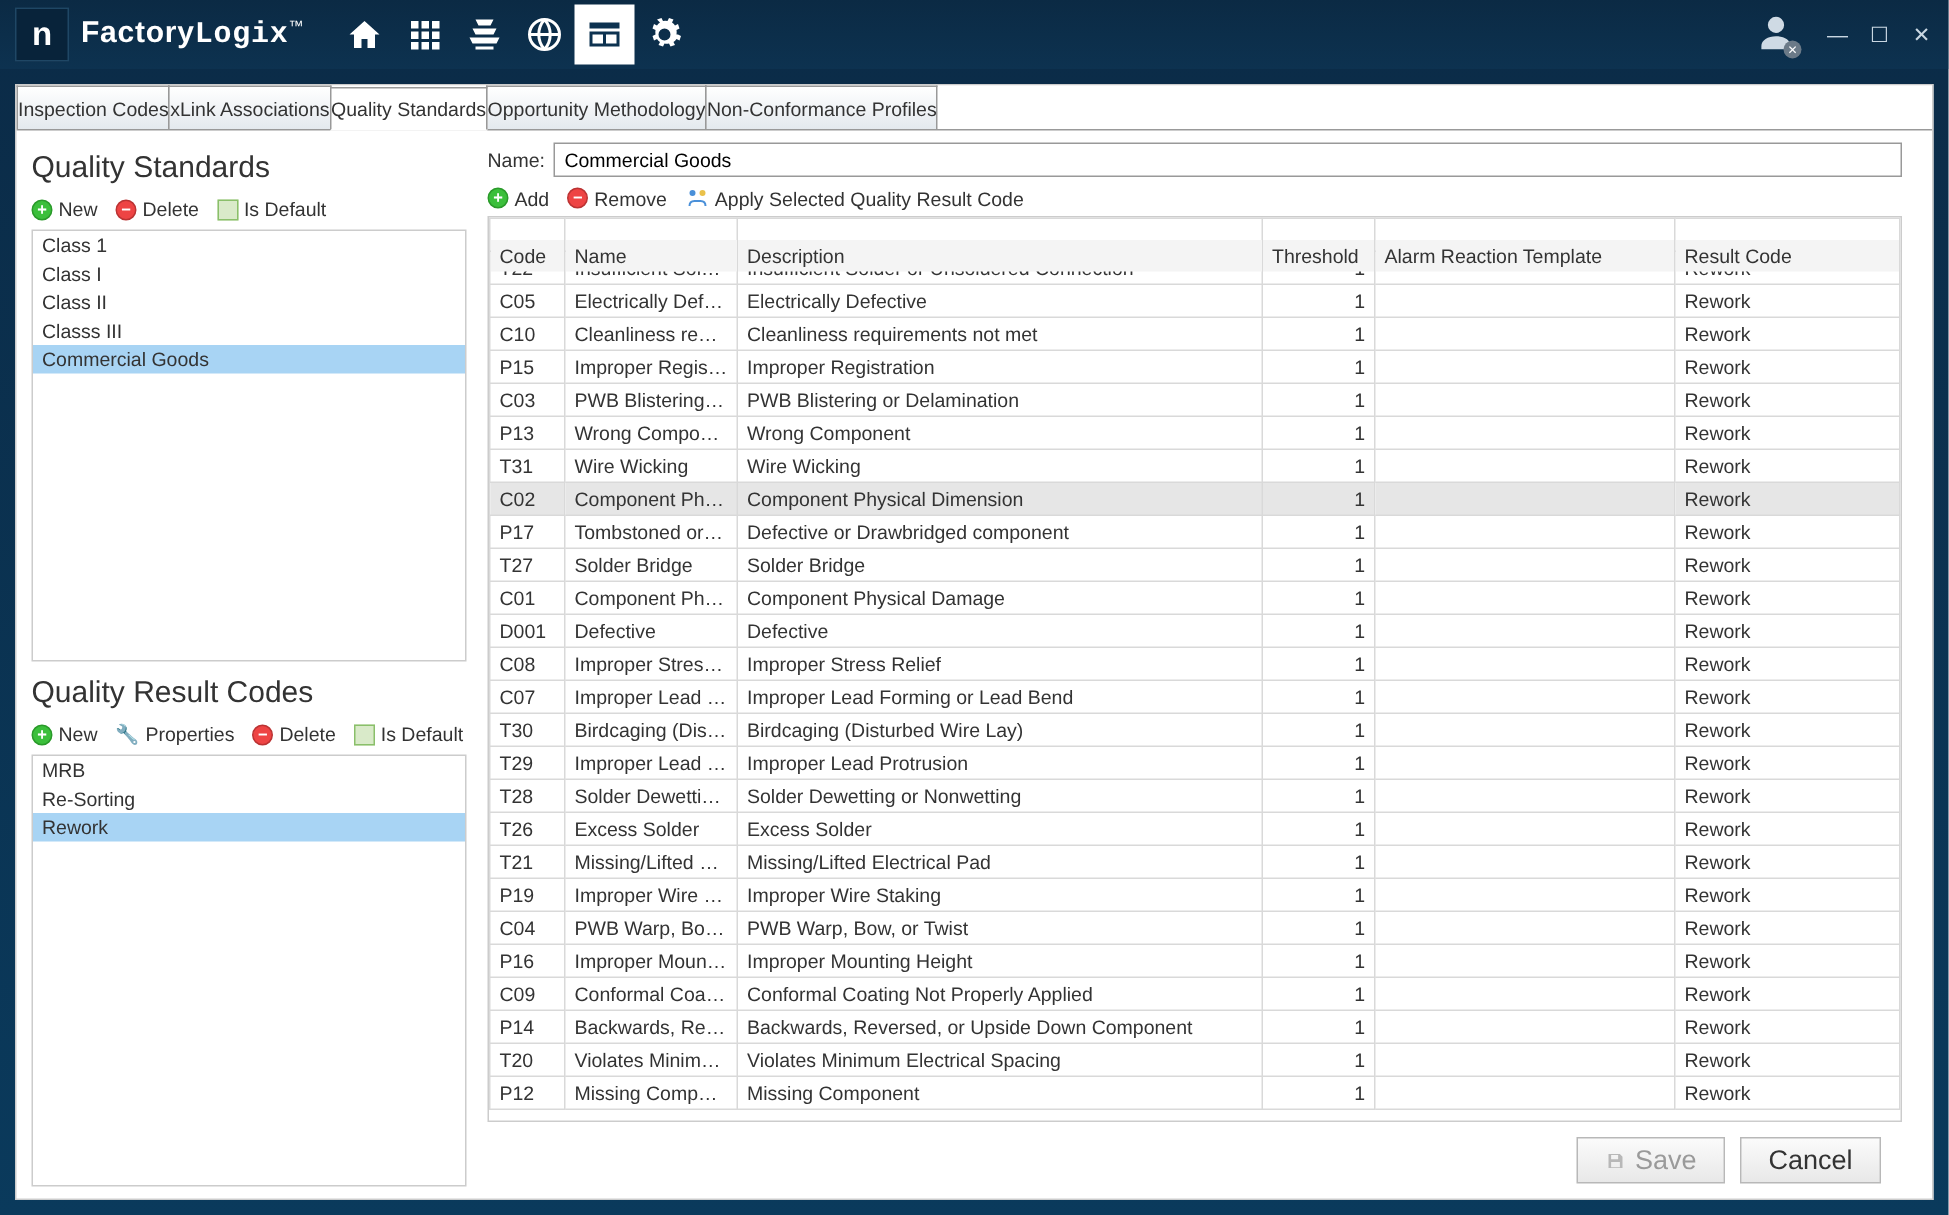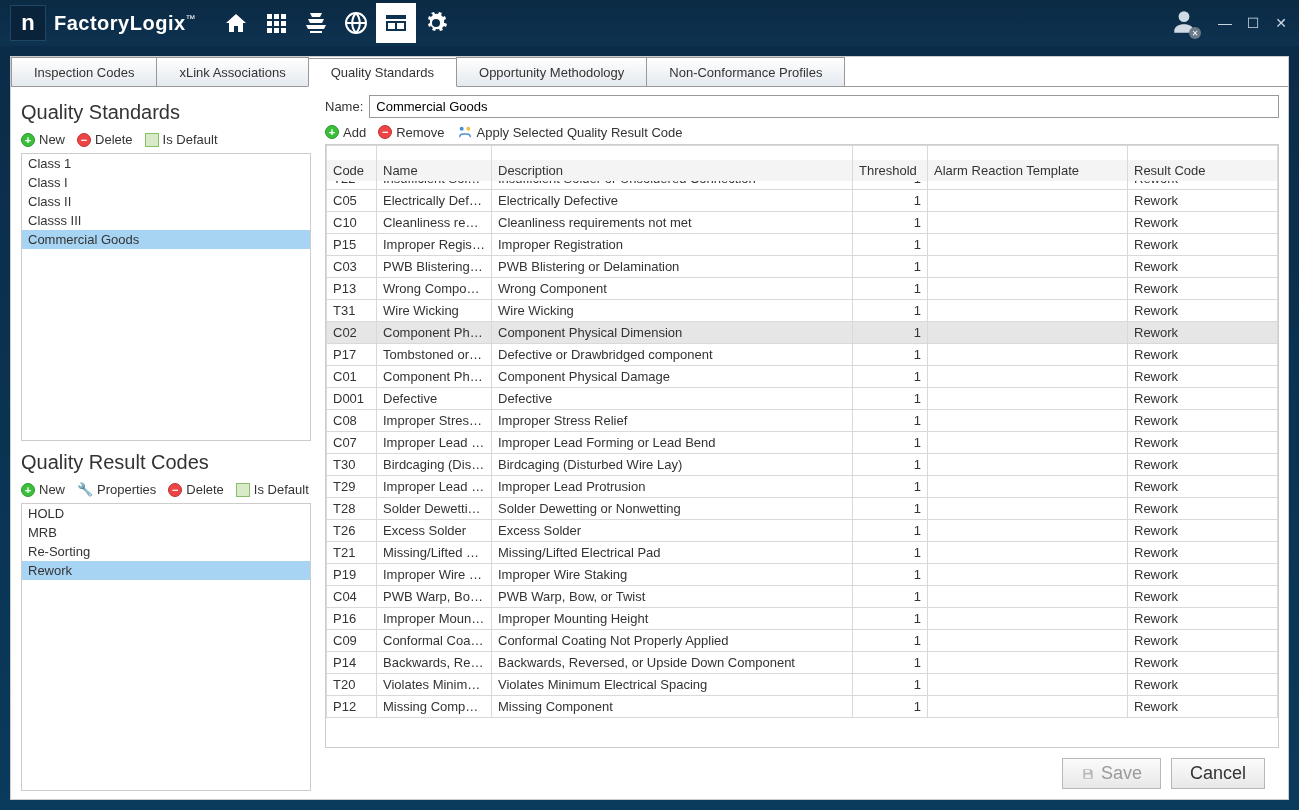--- a/index.html
+++ b/index.html
@@ -3,55 +3,55 @@
 <meta charset="utf-8">
 <style>
   * { box-sizing: border-box; }
   html, body { margin:0; padding:0; height:100%; font-family: "Segoe UI", Arial, sans-serif; font-size:13px; color:#333; }
   body { background: linear-gradient(180deg, #0b2b47 0%, #0a3a5c 100%); }
   .app-frame { width:1299px; height:810px; display:flex; flex-direction:column; }
   .title-bar { height:46px; background: linear-gradient(180deg,#0b2a44 0%,#0d3250 100%); display:flex; align-items:center; padding:0 10px; color:#fff; }
   .logo-n { width:36px; height:36px; background:#08233a; display:flex; align-items:center; justify-content:center; font-size:22px; font-weight:bold; color:#fff; border:1px solid #1f4765; margin-right:8px; }
   .logo-text { font-size:20px; letter-spacing:0.5px; margin-right:20px; }
   .logo-text .light { font-weight:700; }
-  .logo-text .bold { font-weight:600; }
+  .logo-text .bold { font-weight:600;font-family:Liberation Mono, monospace; }
   .tb-icon { width:40px; height:40px; display:flex; align-items:center; justify-content:center; cursor:pointer; }
   .tb-icon.active { background:#fff; }
   .tb-icon svg { width:24px; height:24px; fill:#fff; }
   .tb-icon.active svg { fill:#0d3250; }
   .spacer { flex:1; }
   .win-controls { display:flex; gap:12px; align-items:center; }
   .win-btn { width:16px; height:16px; display:flex; align-items:center; justify-content:center; color:#c9d7e2; cursor:pointer; font-size:14px; }
   .user-icon-wrap { position:relative; width:28px; height:28px; margin-right:18px; cursor:pointer; }
   .user-icon-wrap svg { fill:#cfdae4; }
   .user-x { position:absolute; right:-2px; bottom:-2px; width:12px; height:12px; background:#6b7a88; border-radius:50%; display:flex; align-items:center; justify-content:center; color:#fff; font-size:8px; }
   
   .content-outer { flex:1; padding:10px; }
   .content { background:#fff; border:1px solid #ccc; width:100%; height:100%; display:flex; flex-direction:column; }
   
   .tabs-row { display:flex; border-bottom:1px solid #999; height:30px; background:#fff; }
-  .tab { padding:0 22px; display:flex; align-items:center; border:1px solid #999; border-bottom:none; margin-right:-1px; background: linear-gradient(180deg,#fff 0%, #e4e9ee 100%); cursor:pointer; font-size:13px; }
+  .tab { padding:0 0; display:flex; align-items:center; border:1px solid #999; border-bottom:none; margin-right:-1px; background: linear-gradient(180deg,#fff 0%, #e4e9ee 100%); cursor:pointer; font-size:13px; }
   .tab.active { background:#fff; border-bottom:1px solid #fff; position:relative; top:1px; z-index:2; }
   
   .main-split { flex:1; display:flex; overflow:hidden; }
   .left-pane { width:310px; padding:8px 10px 8px 10px; display:flex; flex-direction:column; gap:4px; }
   .section-title { font-size:20px; font-weight:300; color:#333; margin:6px 0 4px 0; }
   .toolbar { display:flex; gap:12px; align-items:center; margin-bottom:2px; flex-wrap:wrap; }
   .tool-btn { display:flex; align-items:center; gap:4px; cursor:pointer; font-size:13px; }
   .ico-circle { width:14px; height:14px; border-radius:50%; display:flex; align-items:center; justify-content:center; font-size:11px; font-weight:bold; }
   .ico-add { background:#3bbf3b; color:#fff; border:1px solid #2a9a2a; }
   .ico-del { background:#e44; color:#fff; border:1px solid #b33; }
   .ico-default { width:14px; height:14px; background:#d9eac9; border:1px solid #8abf6a; display:inline-block; }
   .ico-prop { width:16px; height:14px; display:flex; align-items:center; justify-content:center; }
   .listbox { border:1px solid #ccc; background:#fff; overflow:auto; }
   .listitem { padding:2px 6px; cursor:pointer; }
   .listitem.selected { background:#a8d4f4; }
   .grow1 { flex:1; min-height:100px; }
   
-  .right-pane { flex:1; display:flex; flex-direction:column; padding:8px 9px 0 4px; overflow:hidden; }
+  .right-pane { flex:1; display:flex; flex-direction:column; padding:8px 20px 0 4px; overflow:hidden; }
   .name-row { display:flex; align-items:center; gap:6px; margin-bottom:6px; }
   .name-row input { flex:1; border:1px solid #999; padding:3px 6px; font-size:13px; }
   .grid-toolbar { display:flex; gap:12px; align-items:center; margin-bottom:4px; }
   .grid-wrap { flex:1; border:1px solid #ccc; overflow:hidden; display:flex; }
   .grid-scroll { flex:1; overflow-y:scroll; }
   table.grid { width:100%; border-collapse:collapse; table-layout:fixed; }
   table.grid th, table.grid td { border:1px solid #d9d9d9; padding:3px 6px; text-align:left; font-weight:normal; height:21px; white-space:nowrap; overflow:hidden; text-overflow:ellipsis; }
   table.grid th { background:#f4f4f4; position:sticky; top:14px; }
   table.grid td.num { text-align:right; }
   tbody tr.sel td { background:#e6e6e6; }
@@ -167,21 +167,20 @@
             <div class="tool-btn">
               <span class="ico-circle ico-del">−</span>
               <span>Delete</span>
             </div>
             <div class="tool-btn">
               <span class="ico-default"></span>
               <span>Is Default</span>
             </div>
           </div>
           <div class="listbox grow1" id="result-codes-list">
-              <div class="listitem">HOLD</div>
               <div class="listitem">MRB</div>
               <div class="listitem">Re-Sorting</div>
               <div class="listitem selected">Rework</div>
             </div>
         </div>
 
         <div class="right-pane">
           <div class="name-row">
             <span>Name:</span>
             <input type="text" value="Commercial Goods" style="">
@@ -292,20 +291,28 @@
                     </tr>
                     <tr>
                       <td>P17</td>
                       <td>Tombstoned or Dr...</td>
                       <td>Defective or Drawbridged component</td>
                       <td class="num">1</td>
                       <td></td>
                       <td>Rework</td>
                     </tr>
                     <tr>
+                      <td>T27</td>
+                      <td>Solder Bridge</td>
+                      <td>Solder Bridge</td>
+                      <td class="num">1</td>
+                      <td></td>
+                      <td>Rework</td>
+                    </tr>
+                    <tr>
                       <td>C01</td>
                       <td>Component Physic...</td>
                       <td>Component Physical Damage</td>
                       <td class="num">1</td>
                       <td></td>
                       <td>Rework</td>
                     </tr>
                     <tr>
                       <td>D001</td>
                       <td>Defective</td>

